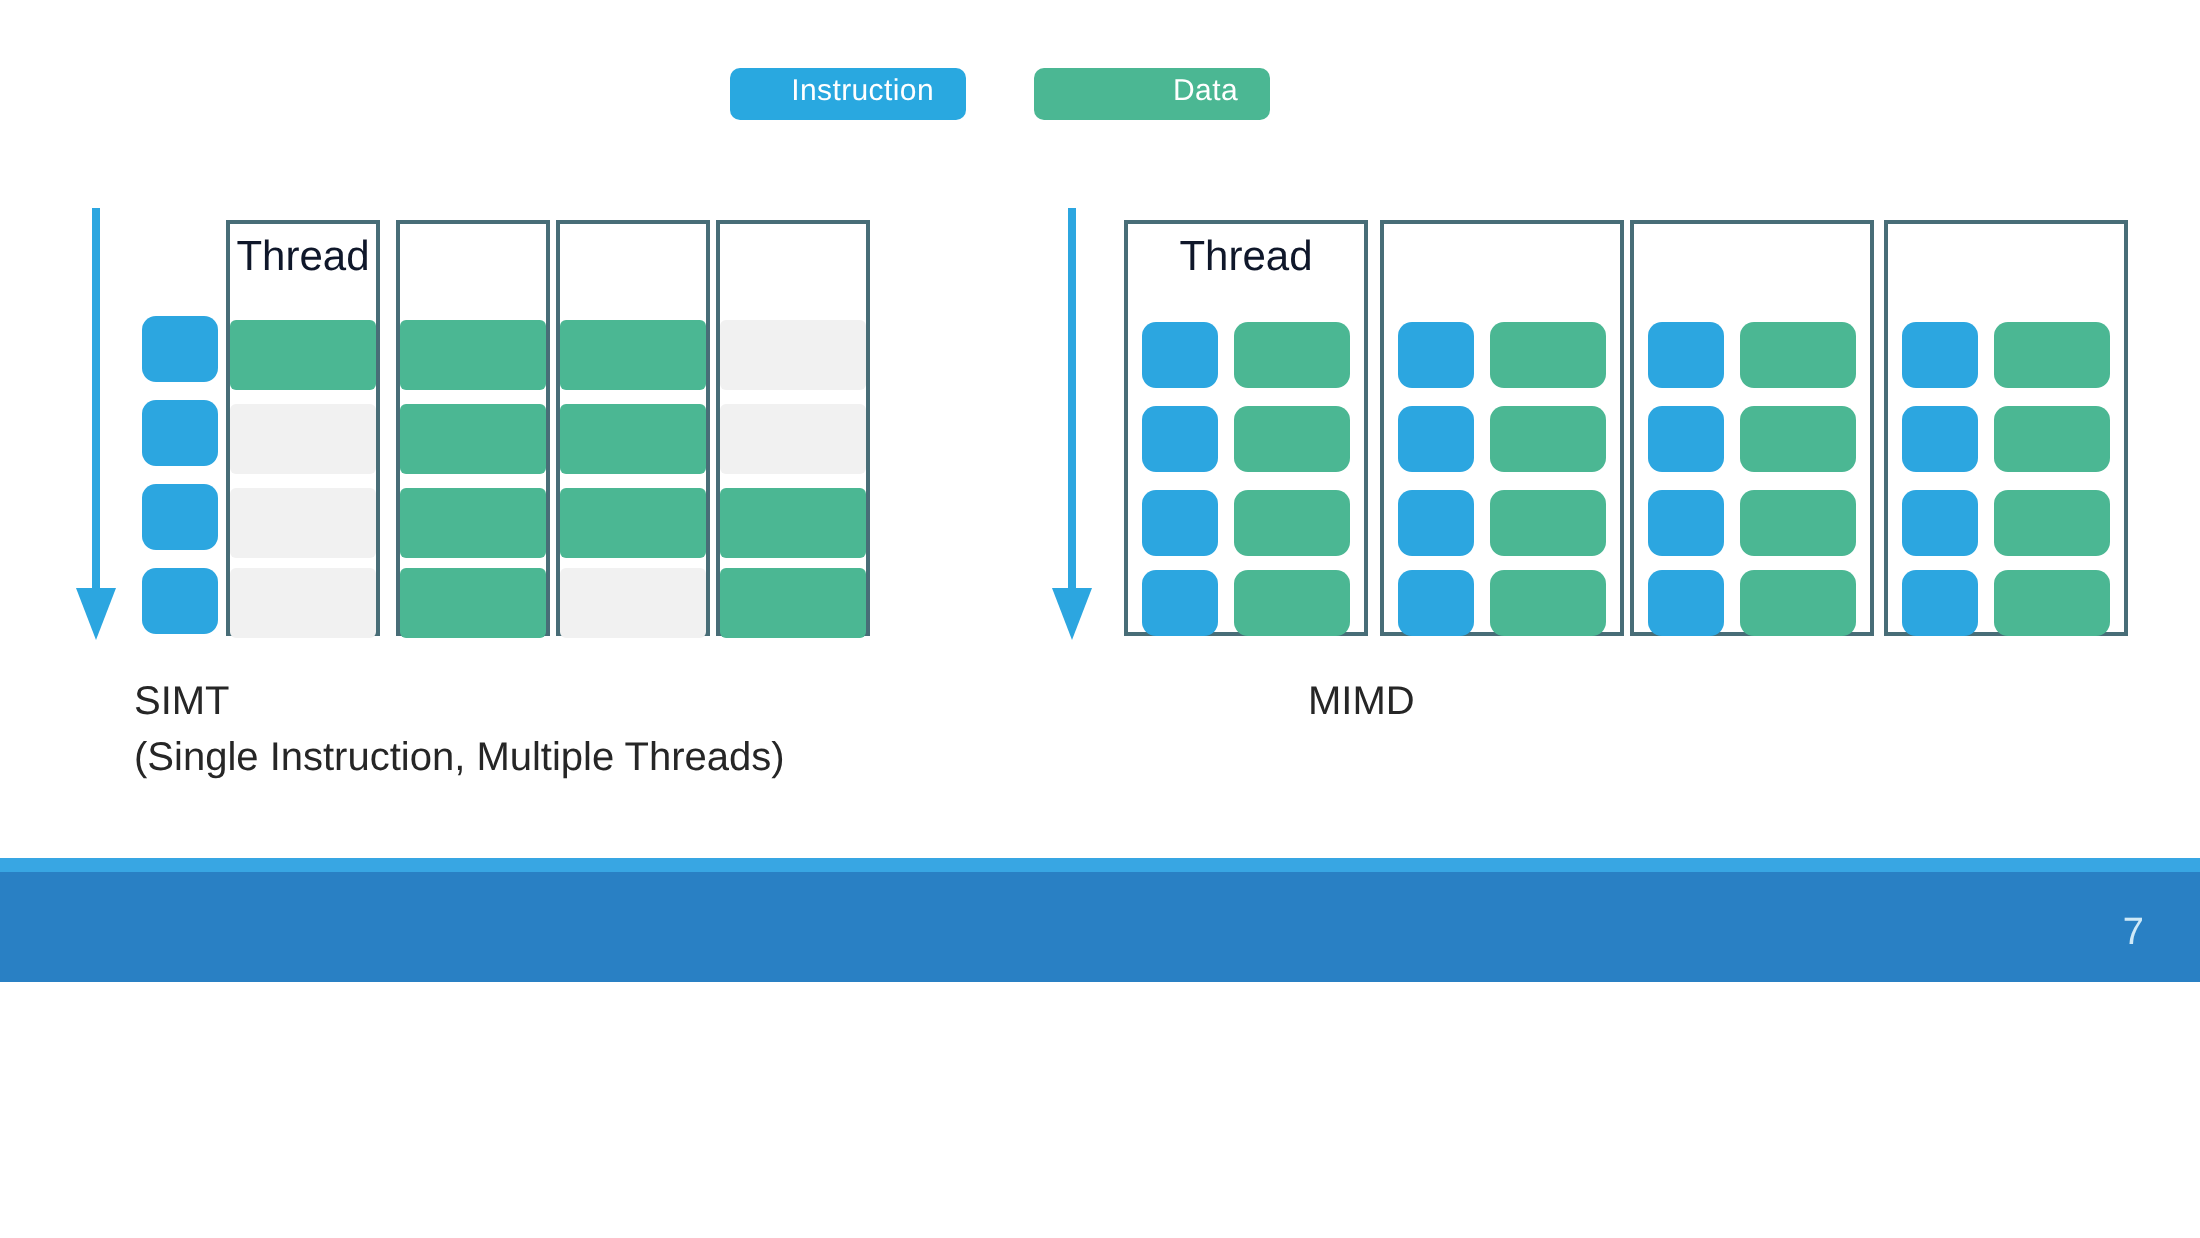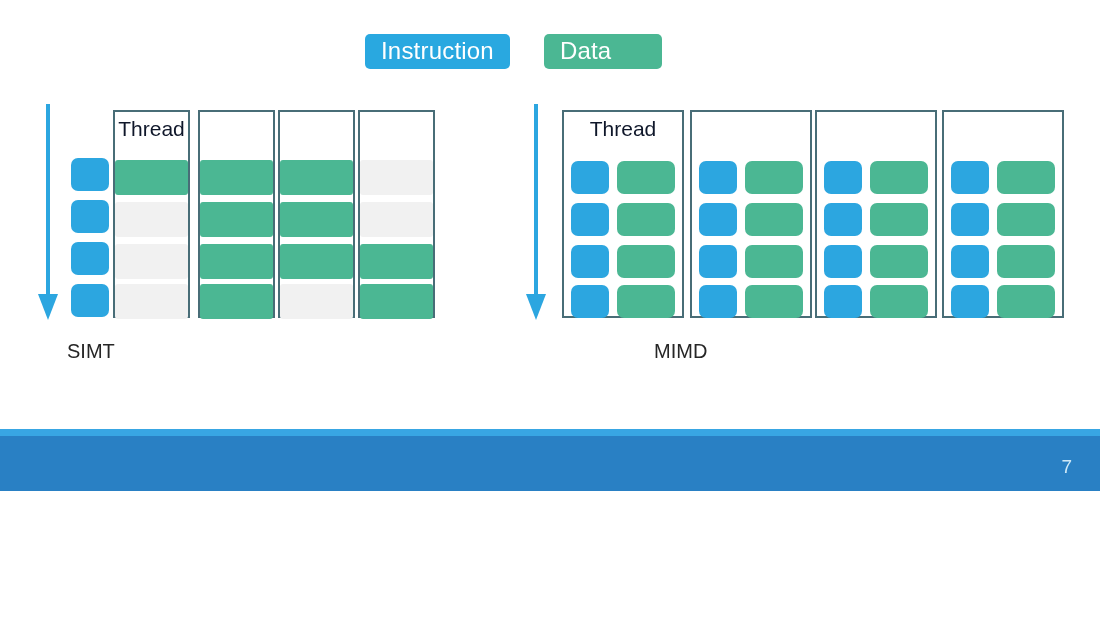--- a/index.html
+++ b/index.html
@@ -25,25 +25,25 @@
     position: absolute;
     left: 365px;
     top: 34px;
     display: flex;
     gap: 34px;
     align-items: center;
   }
   .legend-chip {
     border-radius: 5px;
     color: #ffffff;
-    font-size: 24px;
+    font-size: 15px;
     letter-spacing: 0.2px;
     padding: 4px 16px 6px 16px;
     line-height: 1.05;
-    text-align: left;
+    text-align: right;
     min-width: 86px;
   }
   .legend-chip.instruction { background: #29A8E0; }
   .legend-chip.data { background: #4BB793; }
 
   
   .group { position: absolute; top: 0; }
   #group-simt { left: 0; }
   #group-mimd { left: 0; }
 
@@ -277,20 +277,21 @@
             <div class="simt-bar active"></div>
           </div>
         <div class="row" style="top:172px;">
             <div class="simt-bar active"></div>
           </div>
       </div>
     </div>
 
     <div class="caption" id="caption-simt">
       <span class="acronym">SIMT</span>
+      <span class="expansion">(Single Instruction, Multiple Threads)</span>
     </div>
   </div>
 
   <div class="group" id="group-mimd">
 
     <div class="time-arrow" id="arrow-mimd">
       <div class="shaft"></div>
       <div class="head"></div>
     </div>
 

